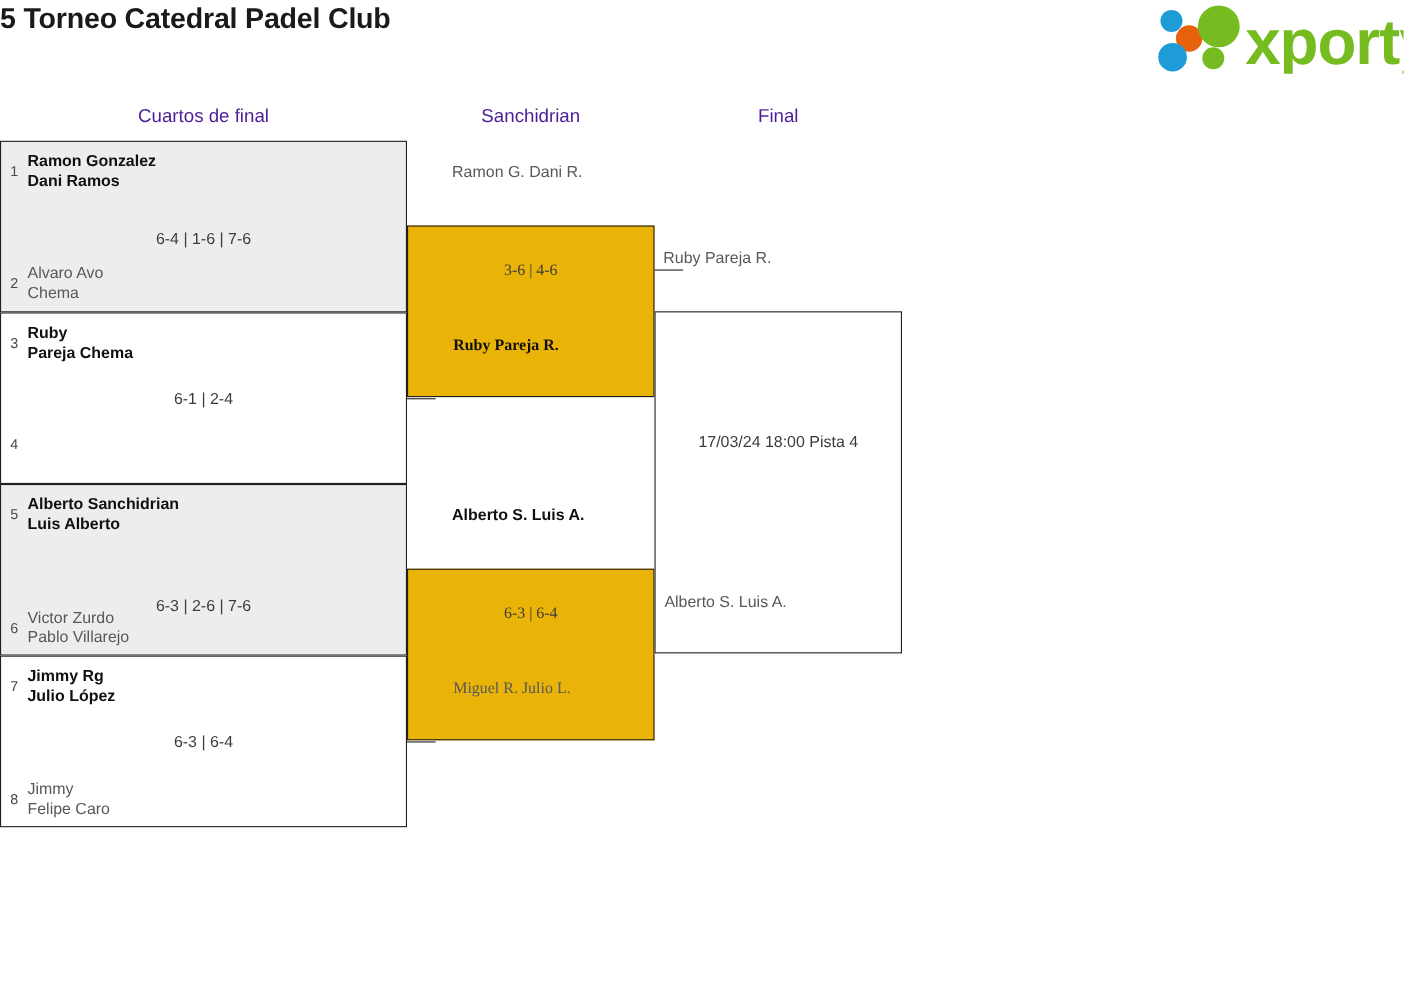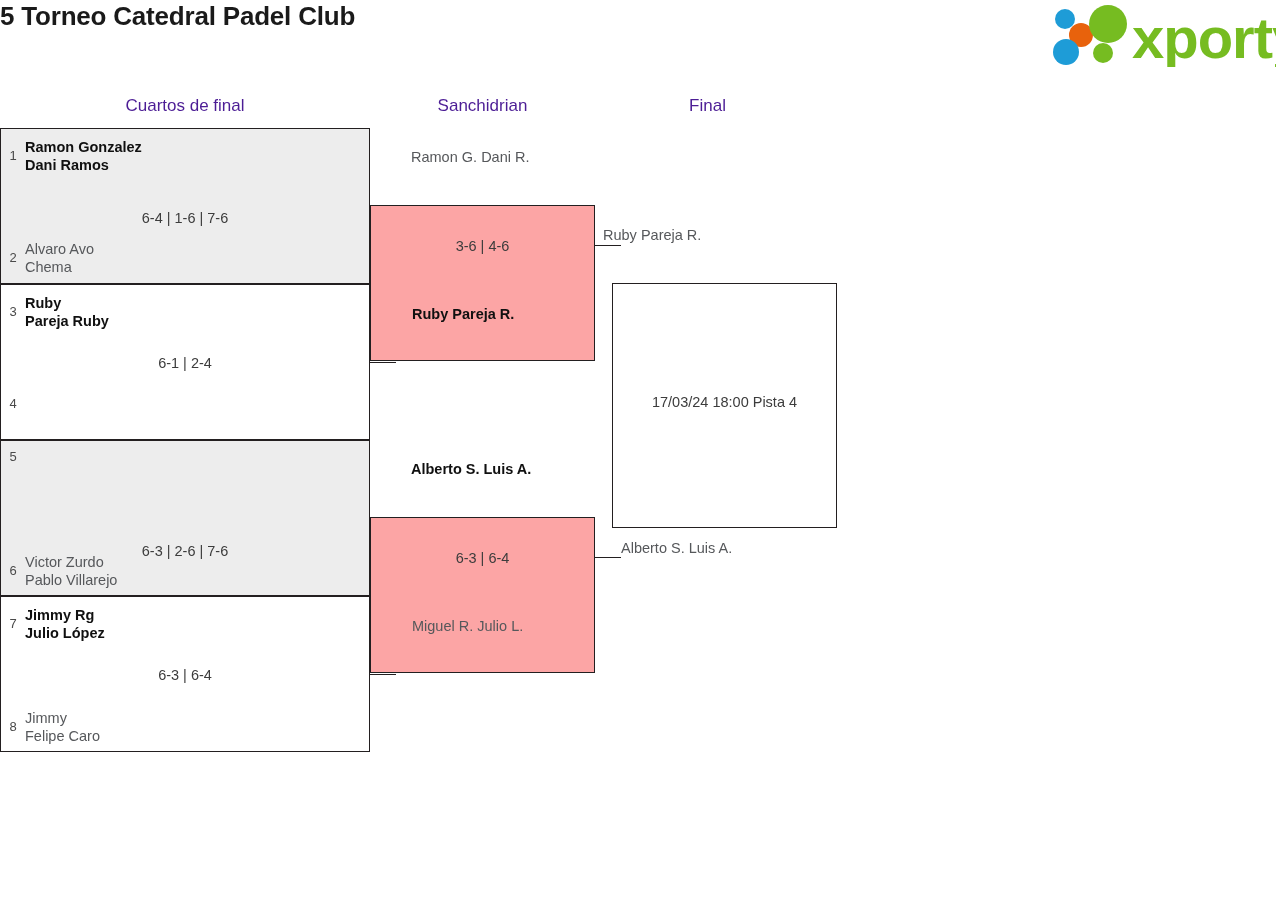--- a/index.html
+++ b/index.html
@@ -115,21 +115,22 @@
     white-space: nowrap;
     margin-left: 33px;
   }
   .sf-label.winner { color: #101010; font-weight: 700; }
 
   .sf-box {
     position: absolute;
     left: 370px;
     width: 225px;
     border: 1px solid #231f20;
-    background: #fca5a5;
+    background: #eab308;
+    font-family: Liberation Serif, serif;
   }
   .sf-box .score { font-size: 14.5px; color: #3c3c3c; }
 
   
   .fin-label {
     position: absolute;
     left: 603px;
     font-size: 14.5px;
     line-height: 18px;
     color: #56585b;
@@ -197,32 +198,36 @@
           <span class="n2">Chema</span>
         </span>
       </div>
     </div>
 
     <div class="qf" style="top:284px; height:156px;">
       <div class="slot" style="top:9px;">
         <span class="seed">3</span>
         <span class="names winner">
           <span class="n1">Ruby</span>
-          <span class="n2">Pareja Ruby</span>
+          <span class="n2">Pareja Chema</span>
         </span>
       </div>
       <div class="score" style="top:70px;">6-1 | 2-4</div>
       <div class="slot" style="top:112px;">
         <span class="seed">4</span>
       </div>
     </div>
 
     <div class="qf shaded" style="top:440px; height:156px;">
       <div class="slot" style="top:9px;">
         <span class="seed">5</span>
+        <span class="names winner">
+          <span class="n1">Alberto Sanchidrian</span>
+          <span class="n2">Luis Alberto</span>
+        </span>
       </div>
       <div class="score" style="top:70px;margin-top:32px;">6-3 | 2-6 | 7-6</div>
       <div class="slot" style="top:112px;">
         <span class="seed">6</span>
         <span class="names">
           <span class="n1">Victor Zurdo</span>
           <span class="n2">Pablo Villarejo</span>
         </span>
       </div>
     </div>
@@ -277,21 +282,21 @@
     </div>
 
     <div class="conn" style="left:595px; top:245px; width:26px;"></div>
     <div class="conn" style="left:595px; top:557px; width:26px;"></div>
 
     <div class="fin-label" style="top:226px;">
       <span class="n1">Ruby</span>
       <span class="n2">Pareja R.</span>
     </div>
 
-    <div class="fin-box" style="top:283px; height:245px;margin-left:17px;">
+    <div class="fin-box" style="top:283px; height:311px;">
       <div class="score" style="top:110px;">17/03/24 18:00 Pista 4</div>
       <div class="fin-label" style="left:8px; top:255px; position:absolute;">
         <span class="n1">Alberto S.</span>
         <span class="n2">Luis A.</span>
       </div>
     </div>
 
   </div>
 
 </div>

